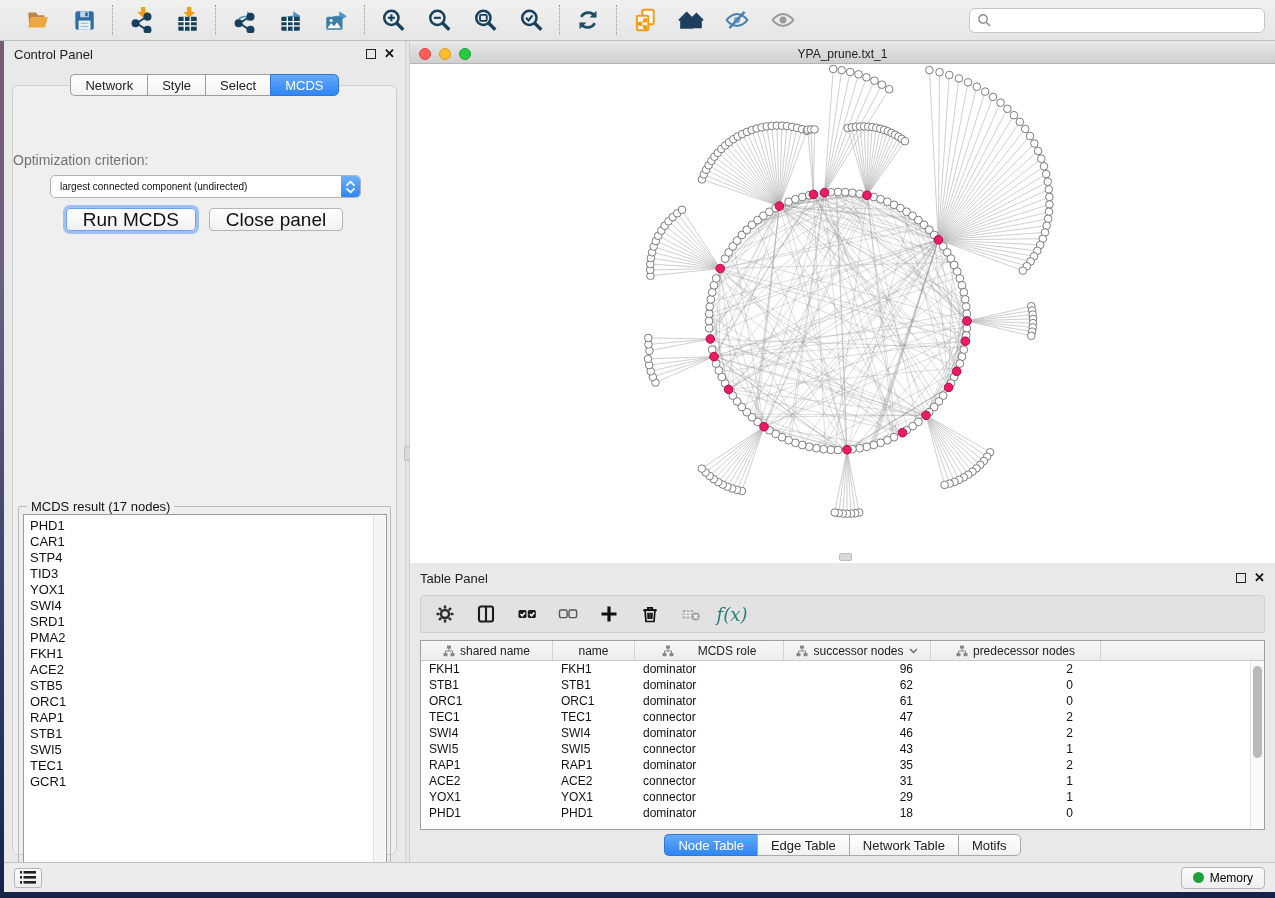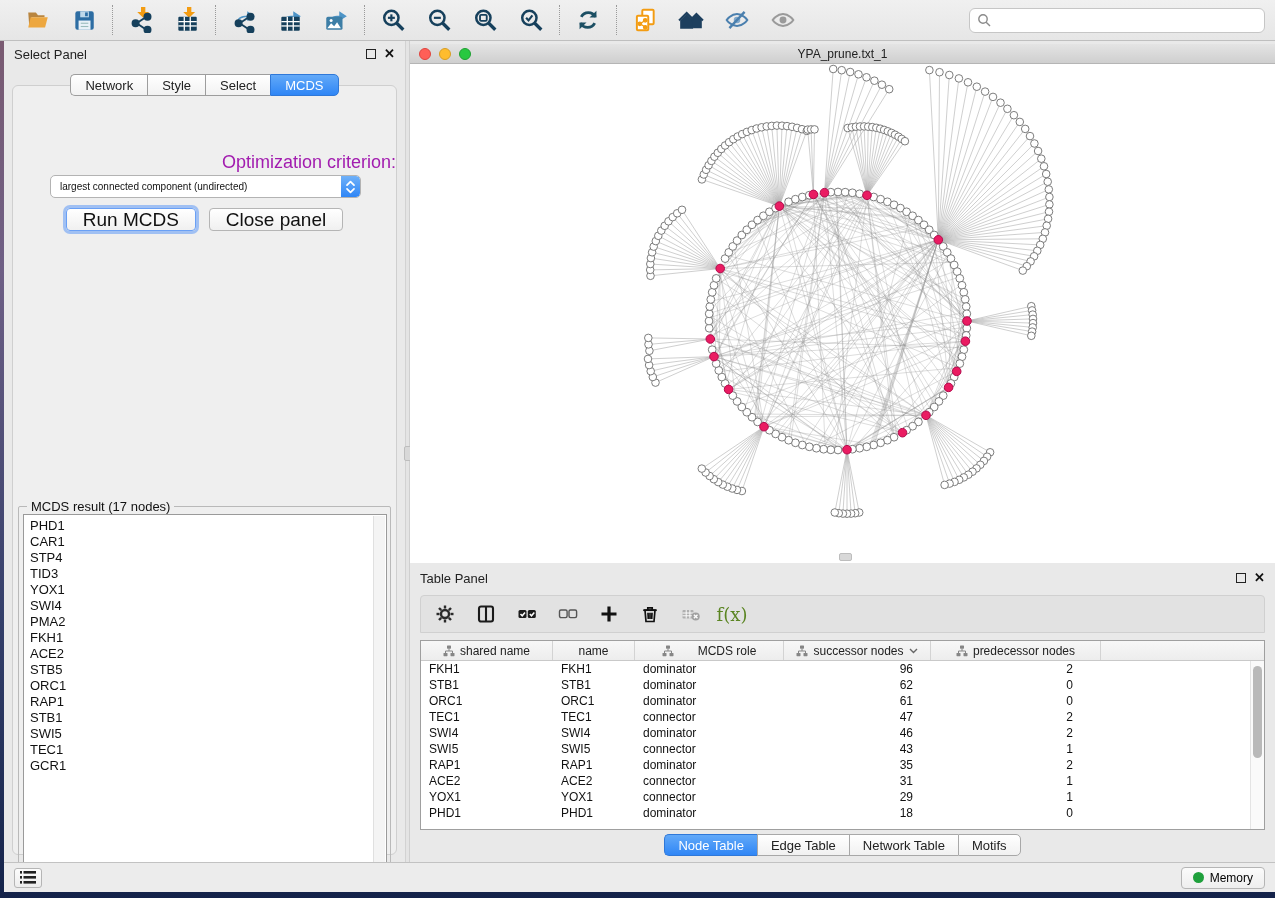--- a/index.html
+++ b/index.html
@@ -32,21 +32,21 @@
   .float-btn { width:10px; height:10px; border:1.6px solid #222; display:inline-block; background:transparent; cursor:pointer; }
   .close-btn { font-size:13px; font-weight:bold; color:#111; background:none; border:none; cursor:pointer; line-height:10px; }
   .cp-tabs { position:absolute; left:0; top:33px; width:100%; display:flex; justify-content:center; z-index:3; }
   .cp-tab { height:22px; padding:0 14px; font-size:13px; background:linear-gradient(#fff,#f2f2f2);
     border:1px solid #9d9d9d; border-right:none; display:flex; align-items:center; cursor:pointer; color:#222; }
   .cp-tab:first-child { border-radius:5px 0 0 5px; }
   .cp-tab:last-child { border-right:1px solid #9d9d9d; border-radius:0 5px 5px 0; }
   .cp-tab.sel { background:linear-gradient(#62a9f8,#2f86f6); color:#fff; border-color:#2f78d8; }
   .cp-inner { position:absolute; left:8px; top:44px; width:385px; height:770px;
     background:#efefef; border:1px solid #cfcfcf; border-radius:6px; }
-  .opt-label { position:absolute; left:0; top:66px; width:100%; text-align:right; font-size:18px; color:#a21caf; }
+  .opt-label { position:absolute; left:0; top:66px; width:100%; text-align:left; font-size:14px; color:#737373; }
   .dropdown { position:absolute; left:37px; top:89px; width:311px; height:23px; background:#fff;
     border:1px solid #b3b3b3; border-radius:5px; display:flex; align-items:center; cursor:pointer; overflow:hidden; }
   .dropdown .val { flex:1; padding:0 9px; font-size:10px; white-space:nowrap; }
   .stepper { width:19px; height:100%; background:linear-gradient(#6fb1f9,#2f86f6); display:flex;
     align-items:center; justify-content:center; border-radius:0 4px 4px 0; }
   .btnrow { position:absolute; left:0; top:122px; width:100%; display:flex; justify-content:center; gap:13px; }
   .pbtn { height:23px; padding:0 16px; background:linear-gradient(#fff,#f0f0f0); border:1px solid #b5b5b5;
     border-radius:4px; font-size:19px; cursor:pointer; color:#111; }
   .pbtn.focus { box-shadow:0 0 0 3px rgba(106,160,245,.6); border-color:#6aa0f5; }
   .fieldset { position:absolute; left:5px; top:420px; width:373px; height:372px;
@@ -71,21 +71,21 @@
   .net-title .title { width:100%; text-align:center; font-size:12px; color:#222; }
   .canvas { position:absolute; left:0; top:23px; width:865px; height:499px; background:#fff; }
   .canvas svg { position:absolute; left:0; top:0; }
   
   .tpanel { position:absolute; left:0; top:524px; width:865px; height:297px; background:#e9e9e9; }
   .tp-toolbar { position:absolute; left:10px; top:30px; width:845px; height:38px; background:#e2e2e2;
     border:1px solid #d0d0d0; border-radius:4px 4px 0 0; display:flex; align-items:center; gap:17px; padding:0 12px; }
   .tp-btn { background:none; border:none; width:24px; height:24px; display:flex; align-items:center; justify-content:center; cursor:pointer; }
   .tp-btn svg { width:20px; height:20px; }
   .tp-btn.disabled { opacity:.9; cursor:default; }
-  .fx { font-family:"DejaVu Serif", serif; font-size:18px; color:#4d7c0f; }
+  .fx { font-family:"DejaVu Serif", serif; font-style:italic; font-size:18px; color:#0f766e; }
   .tbl { position:absolute; left:10px; top:75px; width:845px; height:190px; background:#fff; border:1px solid #9f9f9f; overflow:hidden; }
   .tbl-head { display:flex; height:20px; background:linear-gradient(#f7f7f7,#ededed); border-bottom:1px solid #c9c9c9; }
   .th { display:flex; align-items:center; justify-content:center; gap:5px; font-size:12px; color:#222;
     border-right:1px solid #d3d3d3; cursor:pointer; overflow:hidden; }
   .th svg { flex:none; }
   .tbl-row { display:flex; height:16px; }
   .td { font-size:12px; line-height:16px; padding:0 8px; white-space:nowrap; overflow:hidden; }
   .td.num { text-align:right; }
   .tbl-scroll { position:absolute; right:0; top:20px; width:14px; height:169px; background:#fafafa; border-left:1px solid #e4e4e4; }
   .tbl-scroll .thumb { position:absolute; left:2px; top:5px; width:9px; height:92px; background:#b9b9b9; border-radius:5px; }
@@ -296,21 +296,21 @@
       <line x1="9.2" y1="9.2" x2="13" y2="13" stroke="#8a8a8a" stroke-width="1.4"></line>
     </svg>
     <input type="text" placeholder="" style="">
   </div>
 </div>
 
 <div id="app">
 
   <div class="cpanel">
     <div class="panel-head">
-      <span>Select Panel</span>
+      <span>Control Panel</span>
       <span class="winbtns">
         <button class="float-btn"></button>
         <button class="close-btn">✕</button>
       </span>
     </div>
     <div class="cp-tabs" id="cp-tabs">
         <button class="cp-tab">Network</button>
         <button class="cp-tab">Style</button>
         <button class="cp-tab">Select</button>
         <button class="cp-tab sel">MCDS</button>
@@ -333,20 +333,21 @@
       <div class="fieldset">
         <span class="legend">MCDS result (17 nodes)</span>
         <div class="mcds-list" id="mcds-list">
           <div class="scrolltrack"></div>
         <div class="mcds-item">PHD1</div>
             <div class="mcds-item">CAR1</div>
             <div class="mcds-item">STP4</div>
             <div class="mcds-item">TID3</div>
             <div class="mcds-item">YOX1</div>
             <div class="mcds-item">SWI4</div>
+            <div class="mcds-item">SRD1</div>
             <div class="mcds-item">PMA2</div>
             <div class="mcds-item">FKH1</div>
             <div class="mcds-item">ACE2</div>
             <div class="mcds-item">STB5</div>
             <div class="mcds-item">ORC1</div>
             <div class="mcds-item">RAP1</div>
             <div class="mcds-item">STB1</div>
             <div class="mcds-item">SWI5</div>
             <div class="mcds-item">TEC1</div>
             <div class="mcds-item">GCR1</div>

